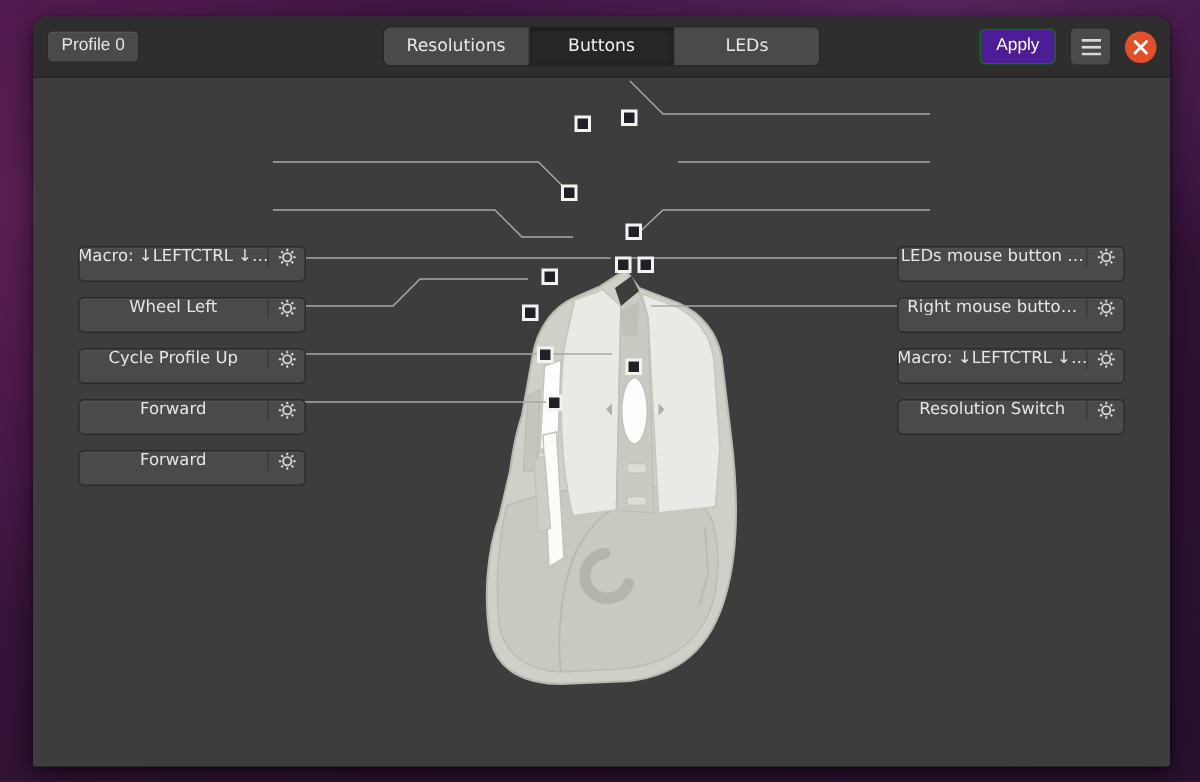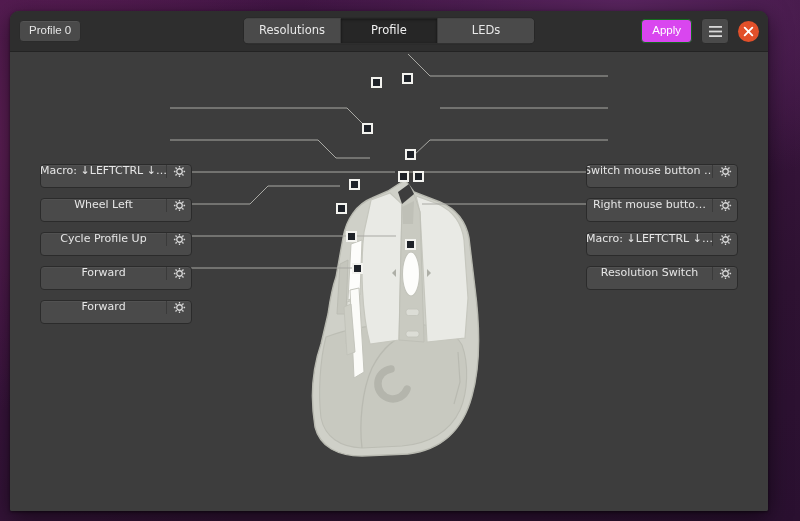--- a/index.html
+++ b/index.html
@@ -18,21 +18,21 @@
     position: absolute;
     inset: 0;
     background:
       radial-gradient(ellipse 520px 300px at 78% 2%, #5a2560 0%, rgba(90,37,96,0) 62%),
       radial-gradient(ellipse 420px 420px at 4% 26%, #5d1f55 0%, rgba(93,31,85,0) 66%),
       linear-gradient(157deg, #48174b 0%, #3c1540 38%, #2e1232 72%, #2a1030 100%);
   }
 
   #window {
     position: absolute;
-    left: 10px;
+    left: 22px;
     top: 11px;
     width: 758px;
     height: 500px;
     border-radius: 9px 9px 2px 2px;
     background: #3d3d3d;
     box-shadow: 0 6px 22px rgba(0,0,0,0.55), 0 1px 3px rgba(0,0,0,0.5);
     overflow: hidden;
     display: flex;
     flex-direction: column;
   }
@@ -94,21 +94,21 @@
     white-space: nowrap;
   }
   .tab:last-child { border-right: none; }
   .tab.active {
     background: #262626;
     color: #f0f0f0;
     box-shadow: inset 0 1px 3px rgba(0,0,0,0.55);
   }
 
   .apply-btn {
-    background: #d946ef;
+    background: #4c1d95;
     color: #ffffff;
     font-size: 11.5px;
     border: 1px solid #136b1c;
     border-radius: 4px;
     padding: 5px 10px 6px;
     line-height: 1;
     cursor: pointer;
     white-space: nowrap;
   }
 
@@ -209,21 +209,21 @@
 <div id="window">
 
   <div id="headerbar">
 
     <div class="hb-left">
       <button class="profile-btn">Profile 0</button>
     </div>
 
     <div id="tabs">
       <div class="tab">Resolutions</div>
-      <div class="tab active">Profile</div>
+      <div class="tab active">Buttons</div>
       <div class="tab">LEDs</div>
     </div>
 
     <div class="hb-right">
       <button class="apply-btn">Apply</button>
 
       <div class="menu-btn">
         <svg class="bars" width="13" height="11" viewBox="0 0 13 11">
           <rect x="0" y="0" width="13" height="1.8" fill="#d8d8d8"></rect>
           <rect x="0" y="4.6" width="13" height="1.8" fill="#d8d8d8"></rect>
@@ -386,21 +386,21 @@
             </g>
           </svg>
         </div>
       </div>
     </div>
 
     <div id="col-right" class="col">
 
 
       <div class="action-row">
-        <div class="action-label">Switch mouse button …</div>
+        <div class="action-label">LEDs mouse button …</div>
         <div class="action-gear">
           <svg width="13" height="13" viewBox="0 0 16 16">
             <g fill="none" stroke="#d7d7d7" stroke-width="1.6">
               <circle cx="8" cy="8" r="3.4"></circle>
               <path d="M8 1.1 v2 M8 12.9 v2 M1.1 8 h2 M12.9 8 h2
                        M3.1 3.1 l1.5 1.5 M11.4 11.4 l1.5 1.5
                        M12.9 3.1 l-1.5 1.5 M4.6 11.4 l-1.5 1.5"></path>
             </g>
           </svg>
         </div>

